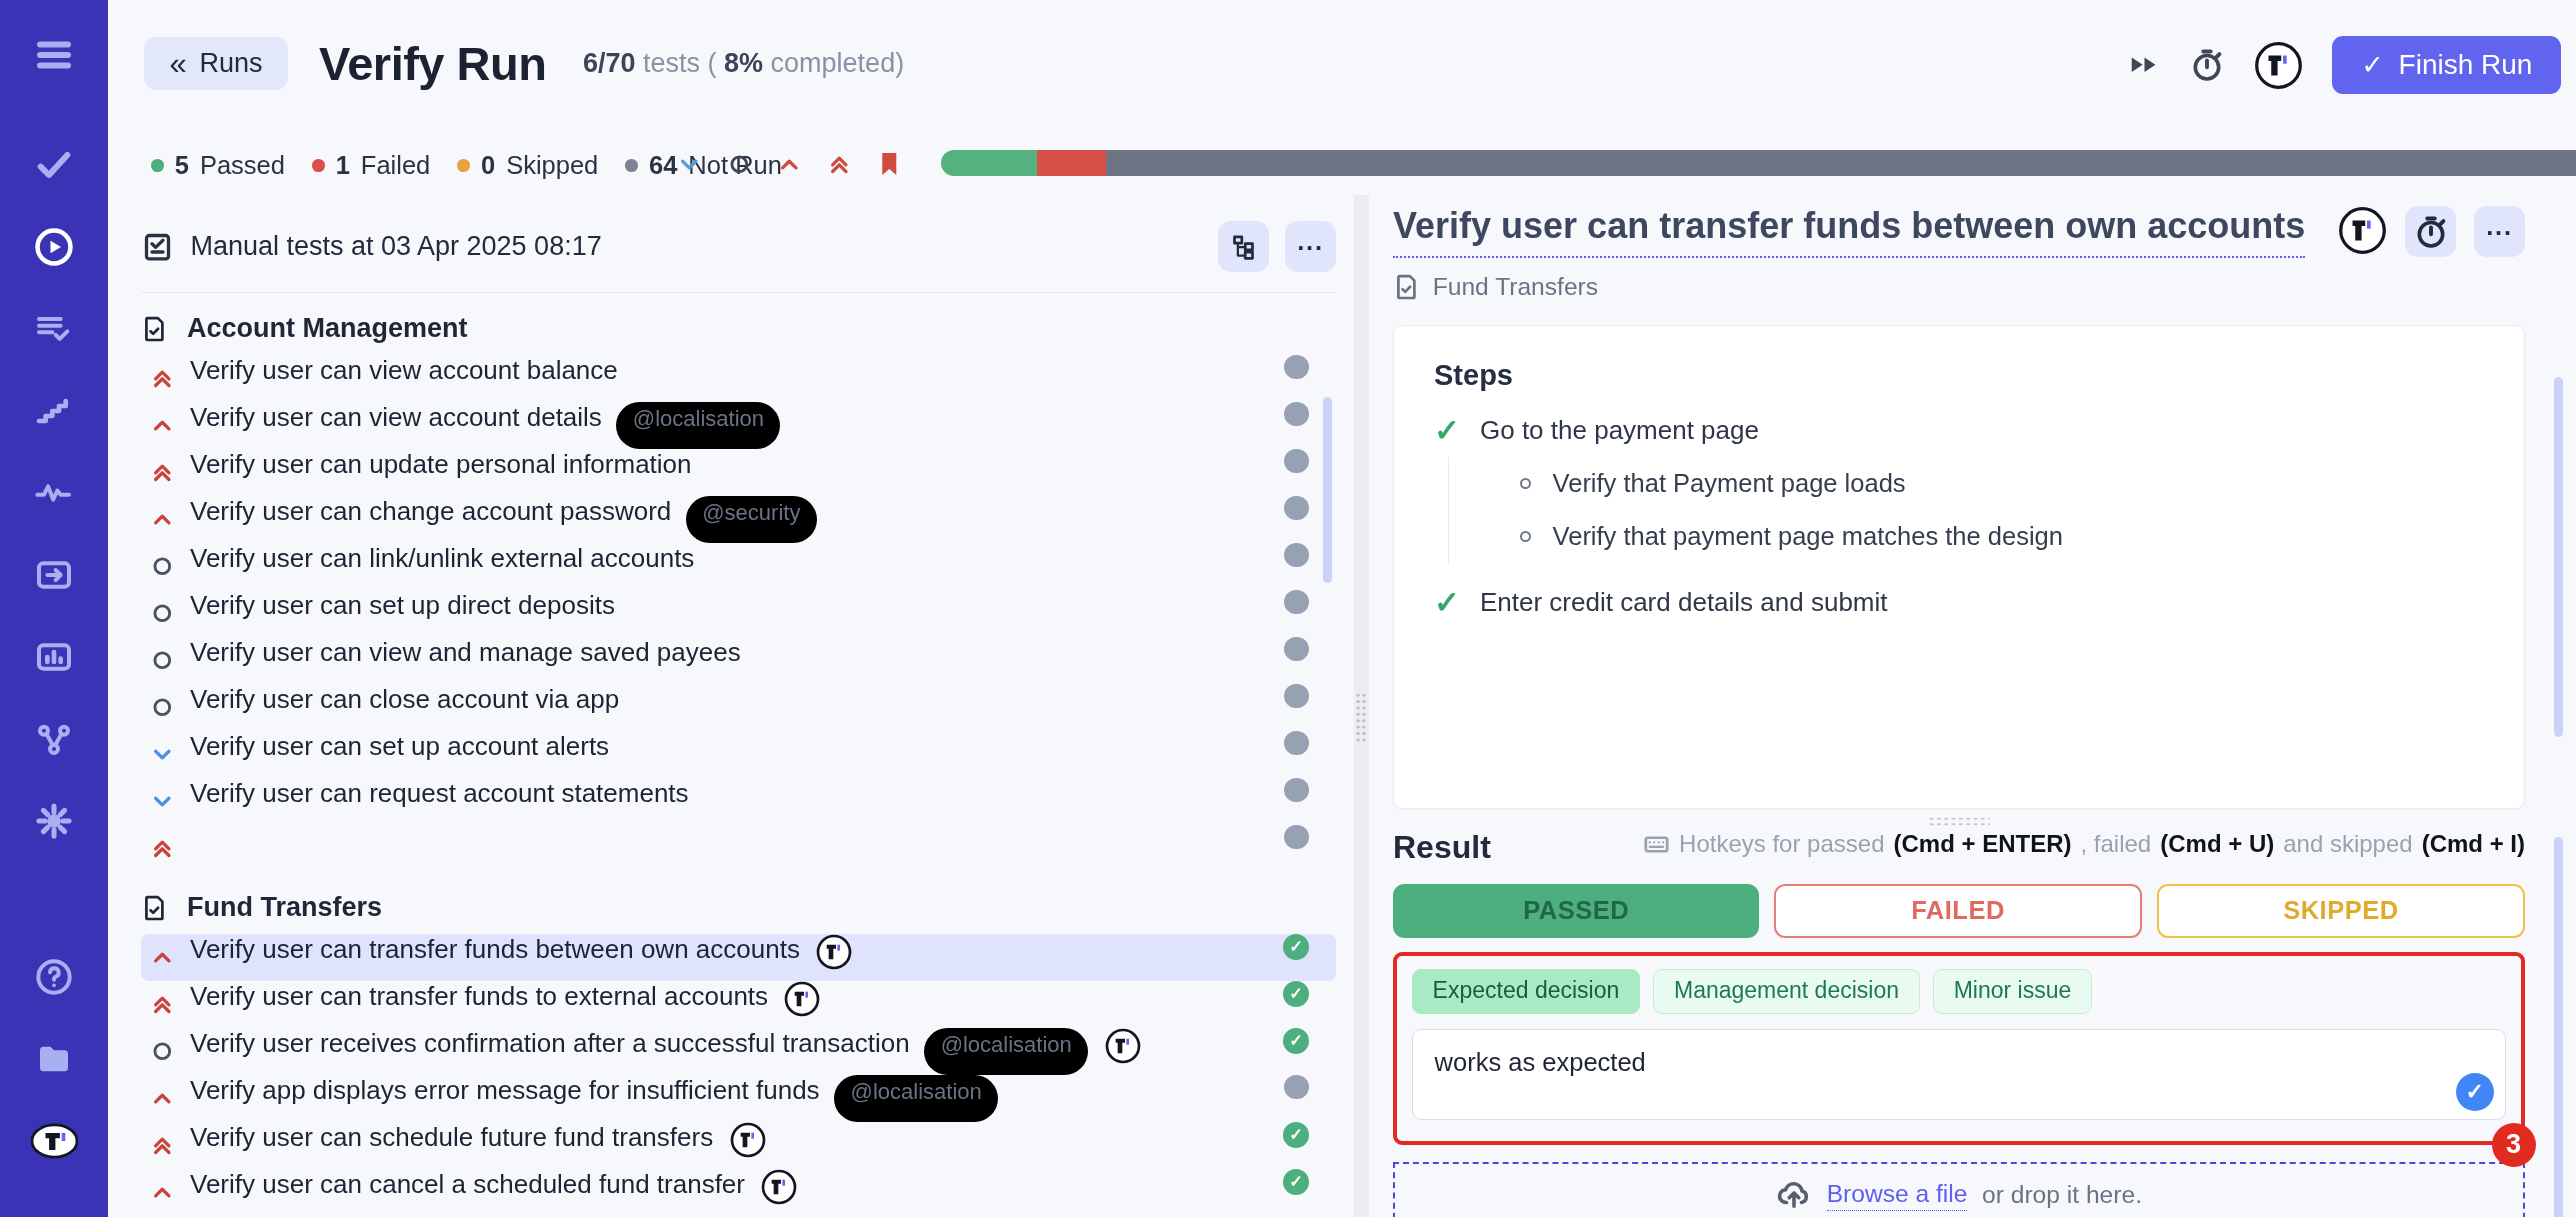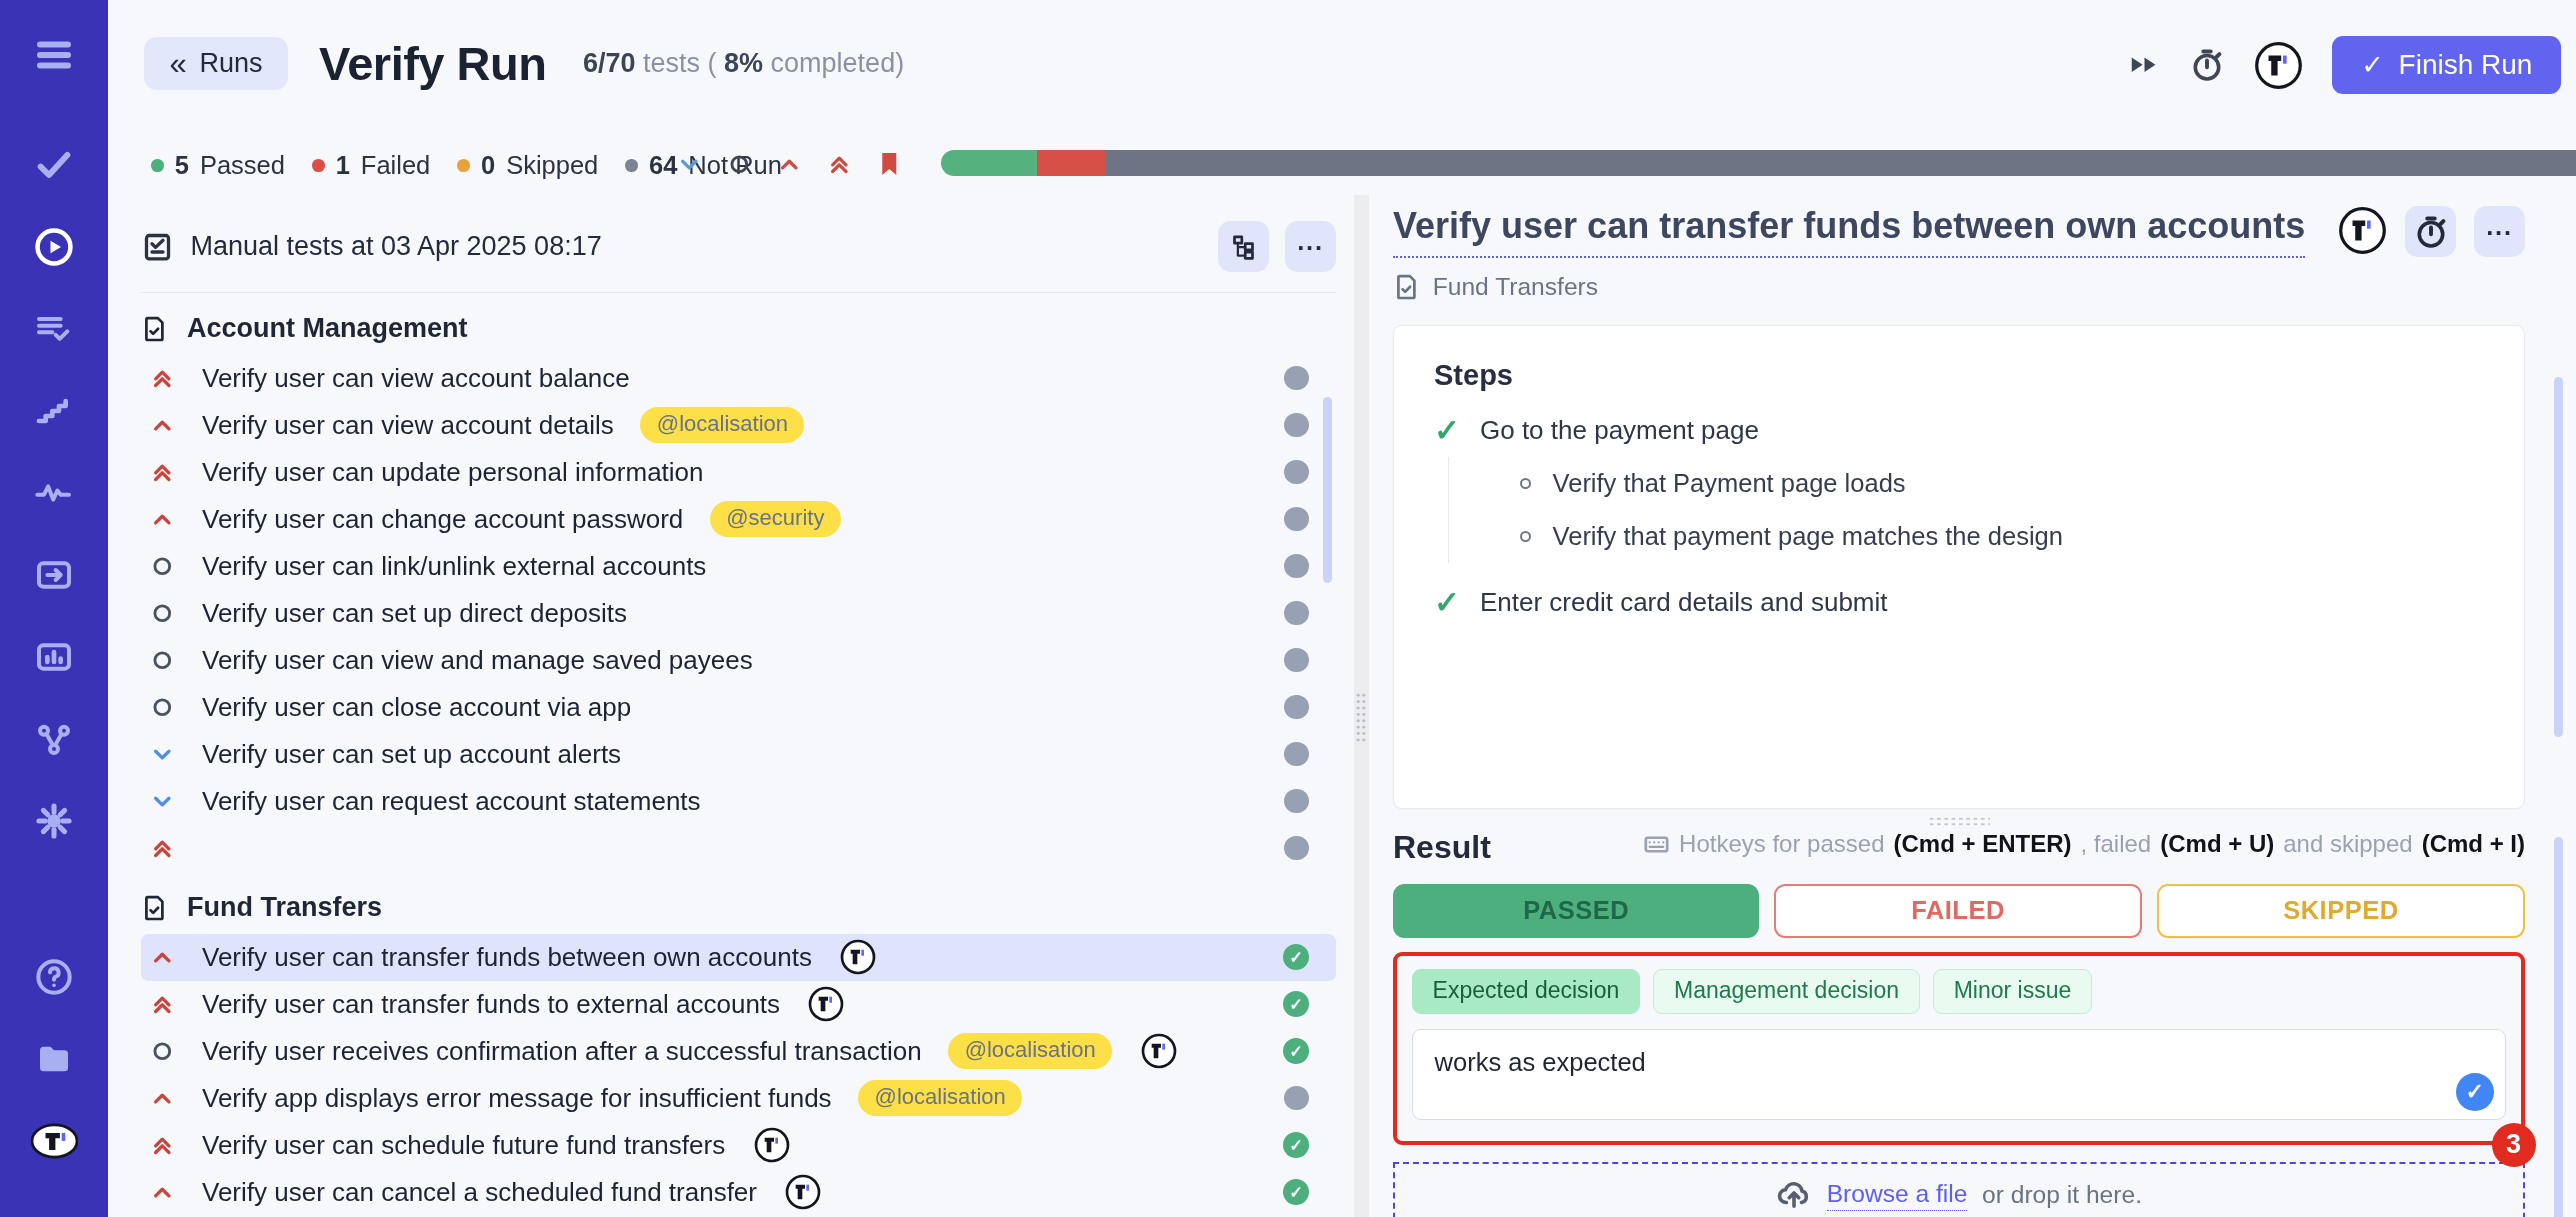--- a/index.html
+++ b/index.html
@@ -50,25 +50,25 @@
   .list-head { display:flex; align-items:center; margin:25.5px 18px 0 33px; }
   .list-head .lh-ic { color:#2b3242; margin-right:16.4px; display:flex; }
   .list-title { font-size:27px; color:#232a3c; }
   .lh-spacer { flex:1; }
   .sq-btn { width:51px; height:51px; border-radius:12.7px; background:#e0e5fb; display:flex; align-items:center; justify-content:center; color:#232a3c; margin-left:16.4px; cursor:pointer; }
   .sq-btn .ell { font-size:25.5px; letter-spacing:1.8px; font-weight:bold; line-height:0; padding-bottom:11px; }
   .list-sep { border:none; border-top:1.8px solid #e8eaf1; margin:20px 18px 0 33px; }
   .list { margin:7.3px 18px 0 33px; }
   .section-h { display:flex; align-items:center; gap:19px; font-size:27px; font-weight:600; color:#1f2636; margin:20px 0 11px; }
   .section-h .doc { color:#1f2636; display:flex; }
-  .t-row { display:flex; align-items:center; height:47px; padding:0 27px 0 9px; border-radius:7.3px; cursor:pointer;gap:12px; }
+  .t-row { display:flex; height:47px; padding:0 27px 0 9px; border-radius:7.3px; cursor:pointer; }
   .t-row.sel { background:#dfe3fb; }
   .t-prio { width:31px; display:flex; align-items:center; }
   .t-title { font-size:26px; color:#1c2333; margin-left:9px; white-space:nowrap; }
-  .chip { margin-left:14.6px; background:#fde047; color:#6a7384; border-radius:909px; font-size:22px; padding:4.5px 16.4px 6.4px; white-space:nowrap; }
+  .chip { margin-left:14.6px; background:#000000; color:#6a7384; border-radius:909px; font-size:22px; padding:4.5px 16.4px 6.4px; white-space:nowrap; }
   .t-auto { margin-left:16.4px; display:flex; }
   .t-sp { flex:1; }
   .dot-nr { width:24.6px; height:24.6px; border-radius:50%; background:#98a1b3; }
   .dot-ok { width:26px; height:26px; border-radius:50%; background:#4caf7d; color:#fff; font-size:16.4px; font-weight:bold; display:flex; align-items:center; justify-content:center; }
   .lp-scroll { position:absolute; left:1215px; top:202px; width:9px; height:186px; border-radius:5.5px; background:#c9d3f8; cursor:pointer; }
 
   
   .d-head { display:flex; align-items:flex-start; }
   .d-title { font-size:36px; font-weight:bold; color:#3e4760; border-bottom:2.7px dotted #5e5ff0; padding-bottom:9px; line-height:1.2; }
   .d-head .sp { flex:1; }

